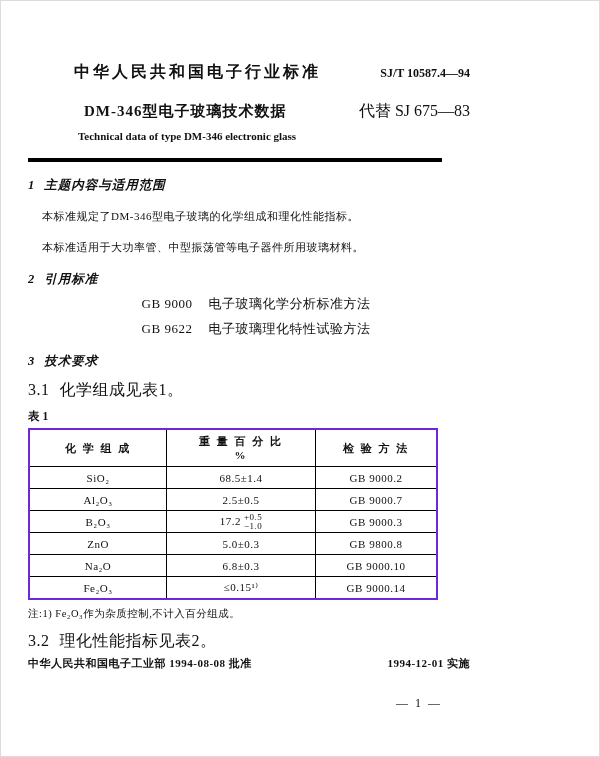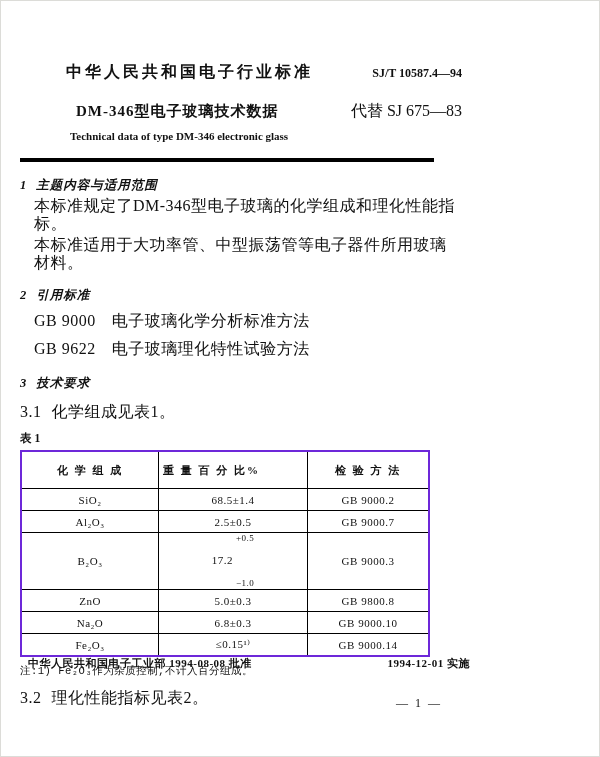--- a/index.html
+++ b/index.html
@@ -2,50 +2,50 @@
 <html><head>
 <meta charset="utf-8">
 <style>
   html,body { margin:0; padding:0; }
   body { background:#e8e8e6; font-family:"Liberation Serif","DejaVu Serif",serif; }
   .page {
     position:relative; width:600px; height:757px; margin:0 auto;
     background:#ffffff; color:#111; overflow:hidden;
     box-shadow:inset 0 0 0 1px #dcdcd8;
   }
-  .content { position:absolute; left:20px; top:62px; width:442px; }
+  .content { position:absolute; left:28px; top:62px; width:442px; }
 
   
   .hdr-row { display:flex; justify-content:space-between; align-items:baseline; }
   .org-line { font-size:16px; font-weight:bold; letter-spacing:3px; padding-left:46px; }
   .std-no { font-size:12px; font-weight:bold; white-space:nowrap; }
   .hdr-row2 { margin-top:18px; }
   .title-cn { font-size:15px; font-weight:bold; letter-spacing:1px; padding-left:56px; }
   .replaces { font-size:16px; white-space:nowrap; }
   .title-en { font-size:11px; font-weight:bold; padding-left:50px; margin-top:8px; }
   .rule { height:4px; background:#000; width:414px; margin-top:16px; }
 
   
   .sec-h { font-size:12.5px; font-weight:bold; margin-top:15px; letter-spacing:1px;font-style:italic; }
   .sec-h .no { margin-right:10px; letter-spacing:0; }
-  .para { font-size:16px; line-height:18px; padding-left:14px; margin-top:3px; letter-spacing:0.5px; }
-  .ref-line { font-size:16px; padding-left:14px; margin-top:7px; letter-spacing:0.5px; }
+  .para { font-size:11px; line-height:18px; padding-left:14px; margin-top:13px; letter-spacing:0.5px; }
+  .ref-line { font-size:13px; padding-left:14px; margin-top:7px; letter-spacing:0.5px;text-align:center; }
   .ref-code { margin-right:16px; }
   .sub-line { font-size:16px; margin-top:10px; letter-spacing:0.5px; }
   .sub-line .no { margin-right:10px; }
 
   
   .tbl-caption { width:410px; text-align:left; font-size:11.5px; font-weight:bold; margin-top:8px; }
   table.t1 { border-collapse:collapse; width:410px; margin-top:4px; border:2px solid #6d28d9; }
   table.t1 th, table.t1 td { border:1px solid #000; text-align:center; font-size:11px; padding:1px 4px; }
   table.t1 th { font-weight:bold; height:34px; letter-spacing:2px; }
   table.t1 td { height:19px; letter-spacing:0.5px; }
-  .h2-stack { display:flex; flex-direction:row; line-height:14px; }
-  .tolstack { display:inline-flex; flex-direction:column; font-size:9px; line-height:9px; vertical-align:middle; margin-left:3px; text-align:left;gap:36px; }
-  .note { font-size:10.5px; margin-top:7px; letter-spacing:0.5px;font-family:Liberation Mono, monospace; }
+  .h2-stack { display:flex; flex-direction:column; line-height:14px; }
+  .tolstack { display:inline-flex; flex-direction:column; font-size:9px; line-height:9px; vertical-align:middle; margin-left:3px; text-align:left; }
+  .note { font-size:10.5px; margin-top:7px; letter-spacing:0.5px; }
 
   
   .footer {
     position:absolute; left:28px; top:656px; width:442px;
     display:flex; justify-content:space-between;
     font-size:11px; font-weight:bold; letter-spacing:0.5px;
   }
   .page-no { position:absolute; left:396px; top:696px; font-size:12px; letter-spacing:2px; }
 </style>
 </head>

